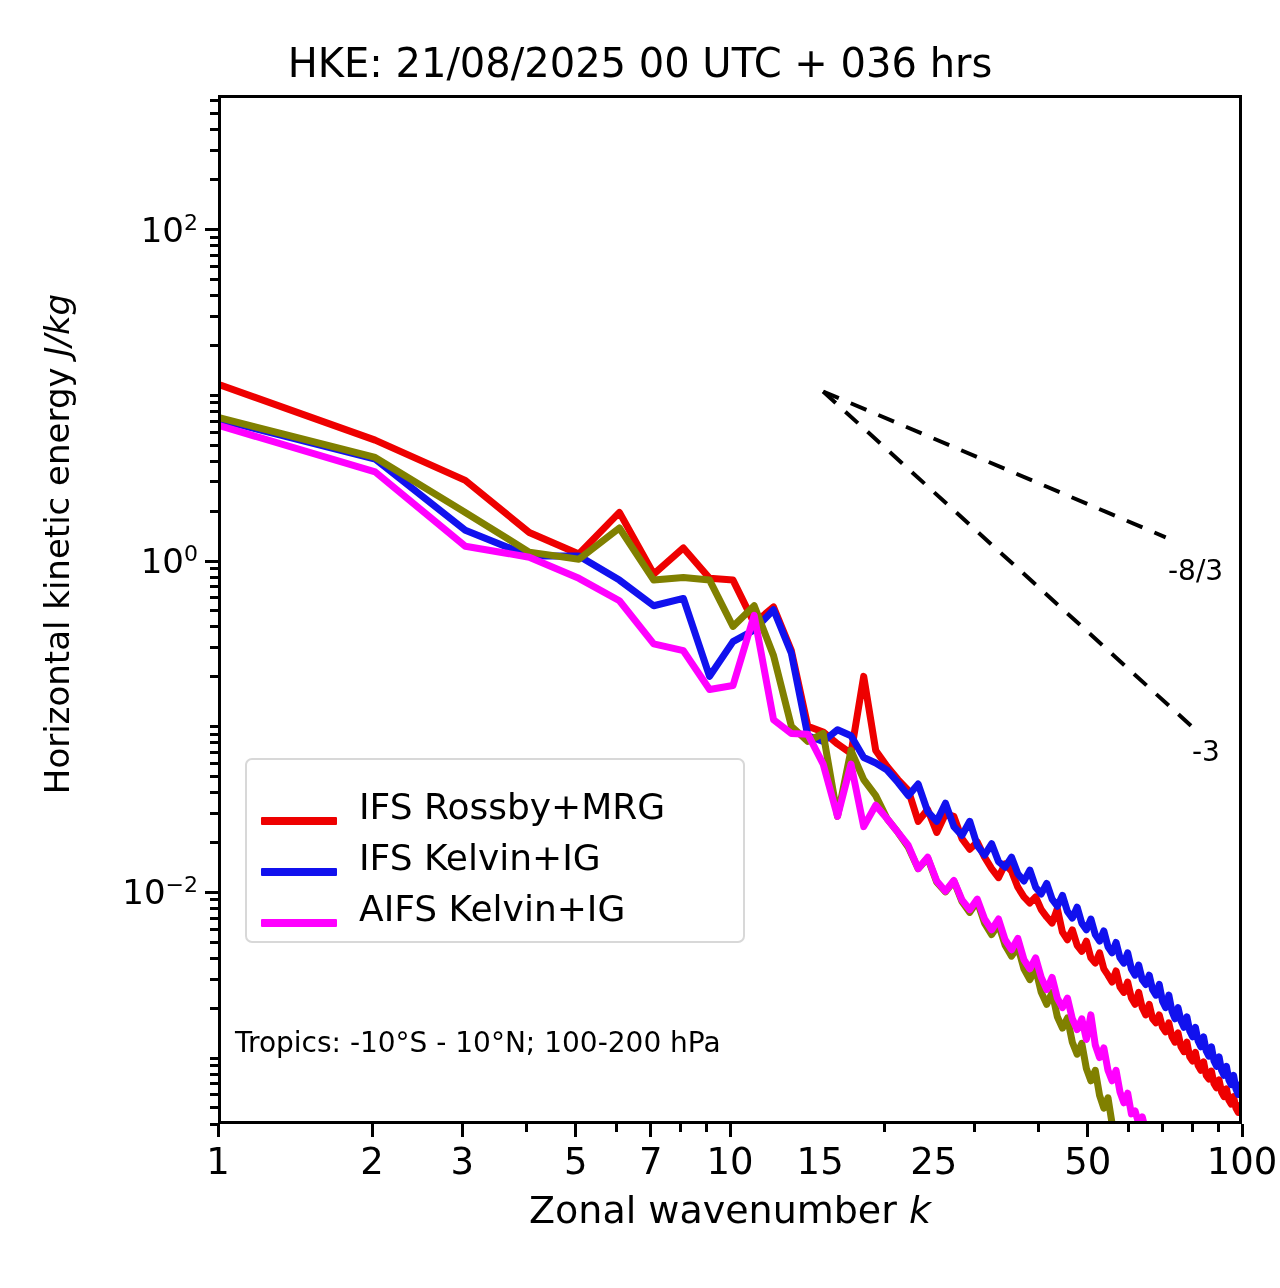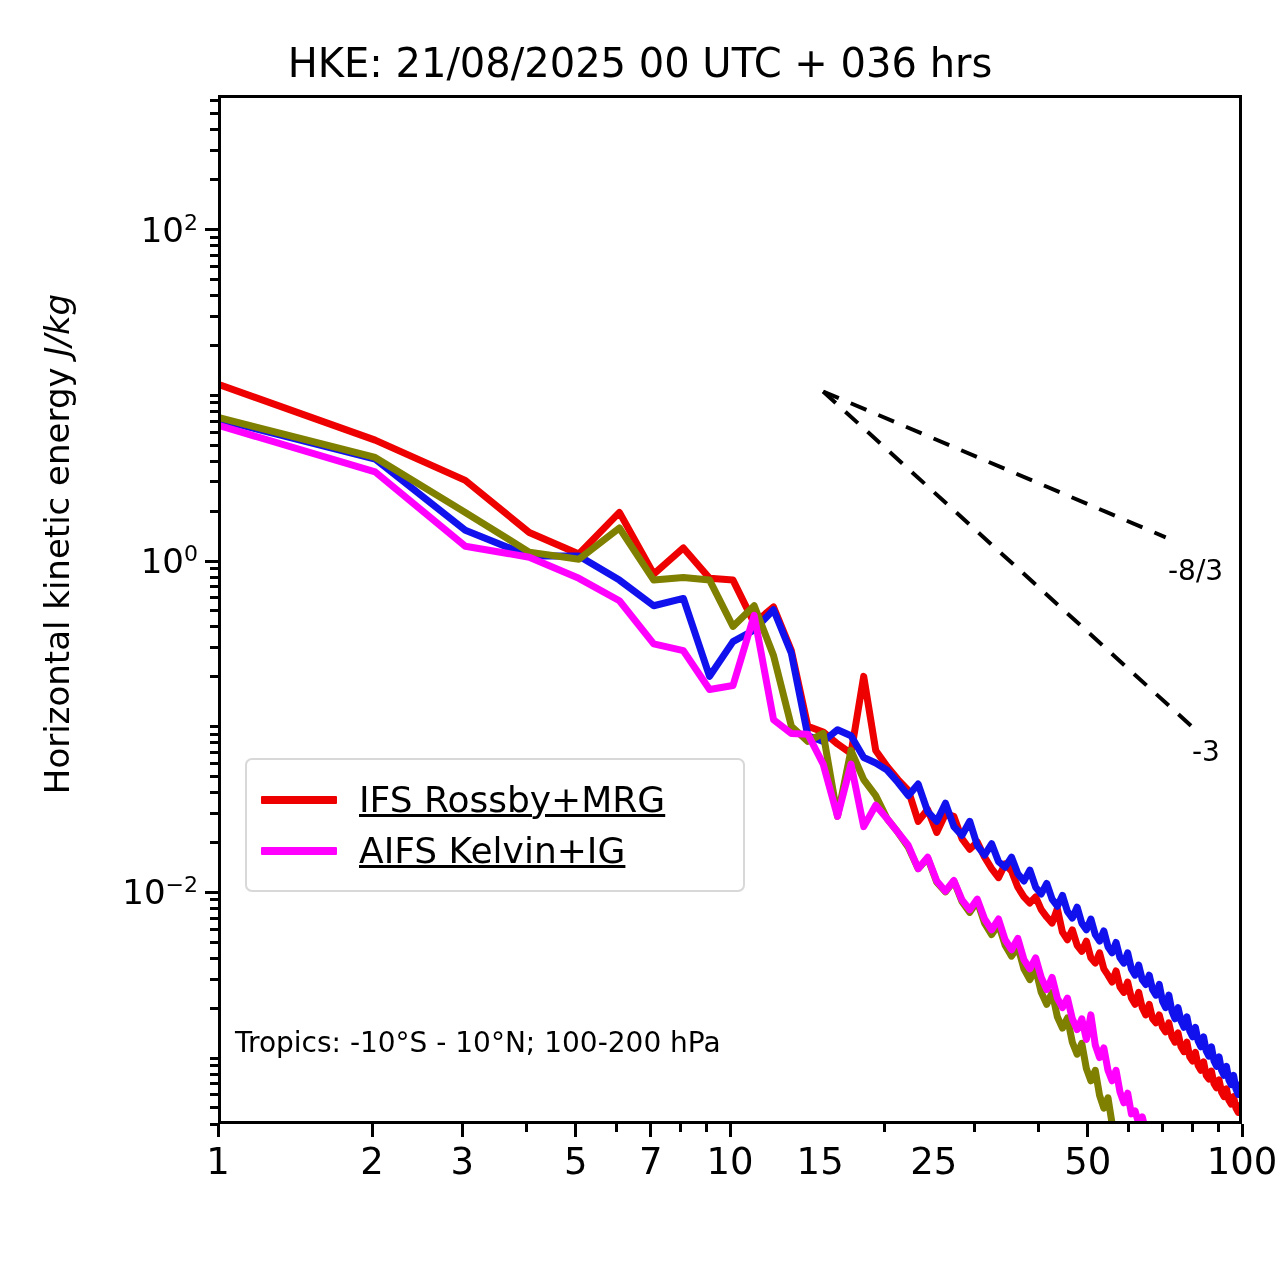--- a/index.html
+++ b/index.html
@@ -57,21 +57,21 @@
   .yticklab sup{font-size:22px;vertical-align:super;}
 
   
   #legend{
     position:absolute;left:245px;top:758px;
     width:500px;
     border:2px solid #d8d8d8;border-radius:7px;
     background:rgba(255,255,255,0.94);
     padding:14px 16px 14px 14px;box-sizing:border-box;
   }
-  .legrow{display:flex;align-items:center;height:51px;text-decoration:underline;}
+  .legrow{display:flex;align-items:flex-end;height:51px;}
   .legline{width:76px;height:8px;flex:0 0 76px;margin-right:22px;border-radius:1px;}
   .legtxt{font-size:36px;color:#000;white-space:nowrap;line-height:1;}
 
   
   #annot{
     position:absolute;left:235px;top:1026px;
     font-size:28px;color:#000;white-space:nowrap;
   }
   
   .slopelab{position:absolute;font-size:28px;color:#000;white-space:nowrap;}
@@ -198,20 +198,25 @@
 
   <div class="slopelab" id="slope53">-8/3</div>
   <div class="slopelab" id="slope3">-3</div>
 
   <div id="legend">
       <div class="legrow">
         <div class="legline" style="background: rgb(238, 0, 0);"></div>
         <div class="legtxt">IFS Rossby+MRG</div>
       </div>
       <div class="legrow">
+        <div class="legline" style="background: rgb(17, 17, 238);"></div>
+        <div class="legtxt">IFS Kelvin+IG</div>
+      </div>
+      <div class="legrow">
         <div class="legline" style="background: rgb(255, 0, 255);"></div>
         <div class="legtxt">AIFS Kelvin+IG</div>
       </div>
     </div>
 
   <div id="annot">Tropics: -10°S - 10°N; 100-200 hPa</div>
 
+<div id="xlabel"><span>Zonal wavenumber </span><span class="it">k</span></div>
   </div>
 
 </body></html>

